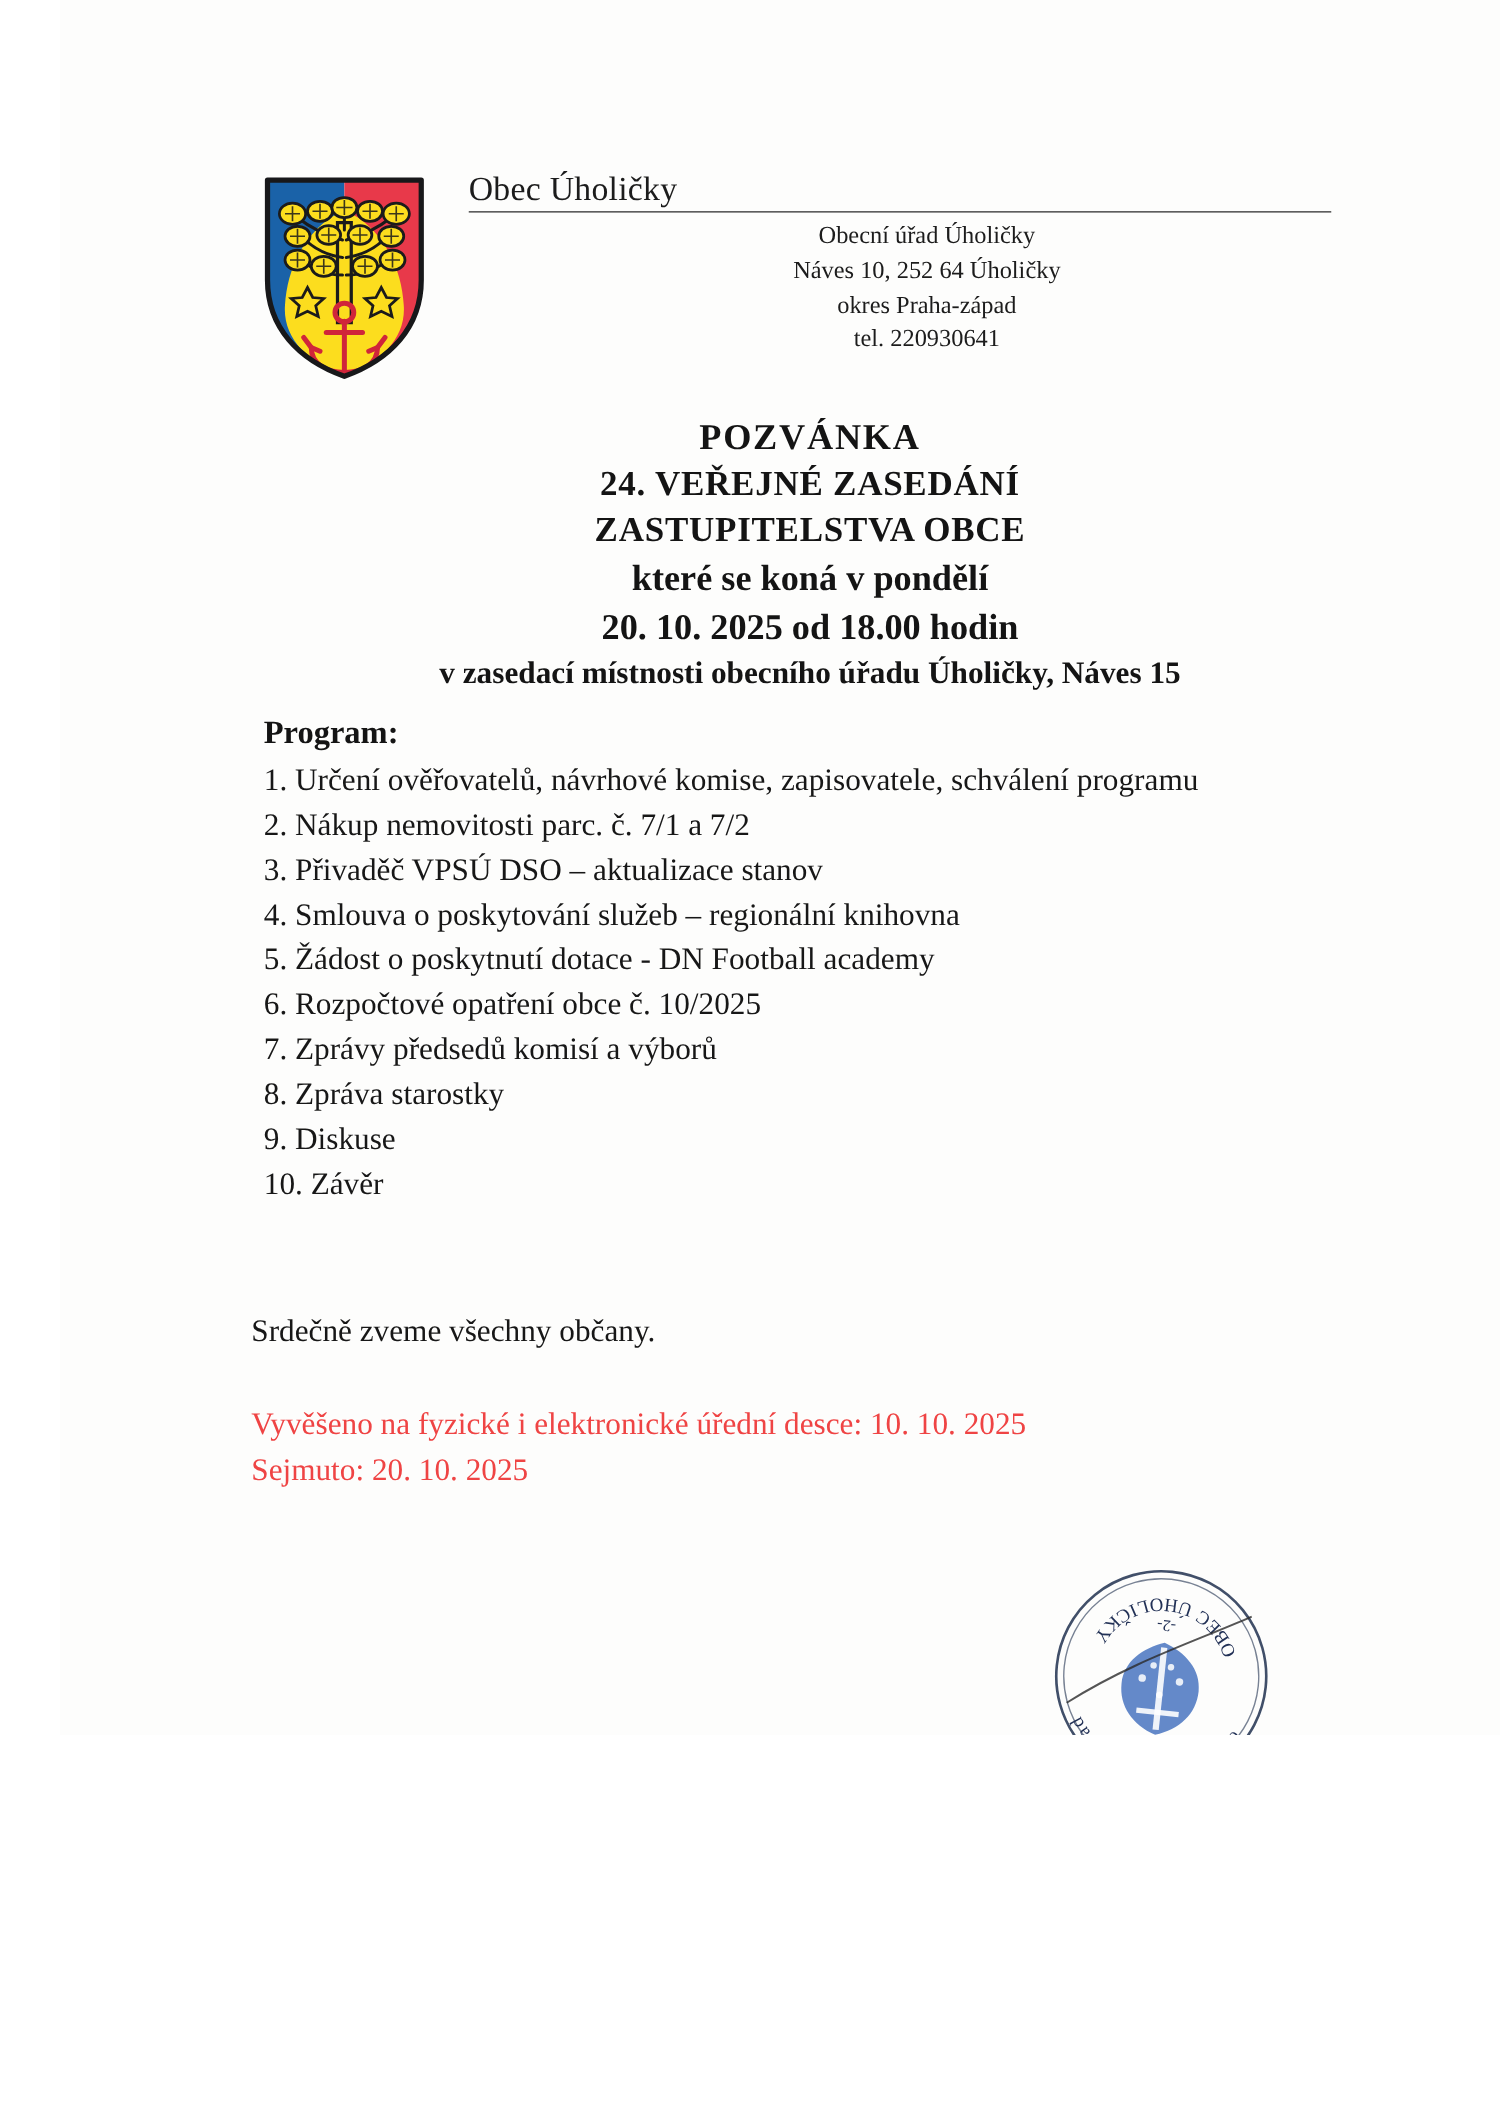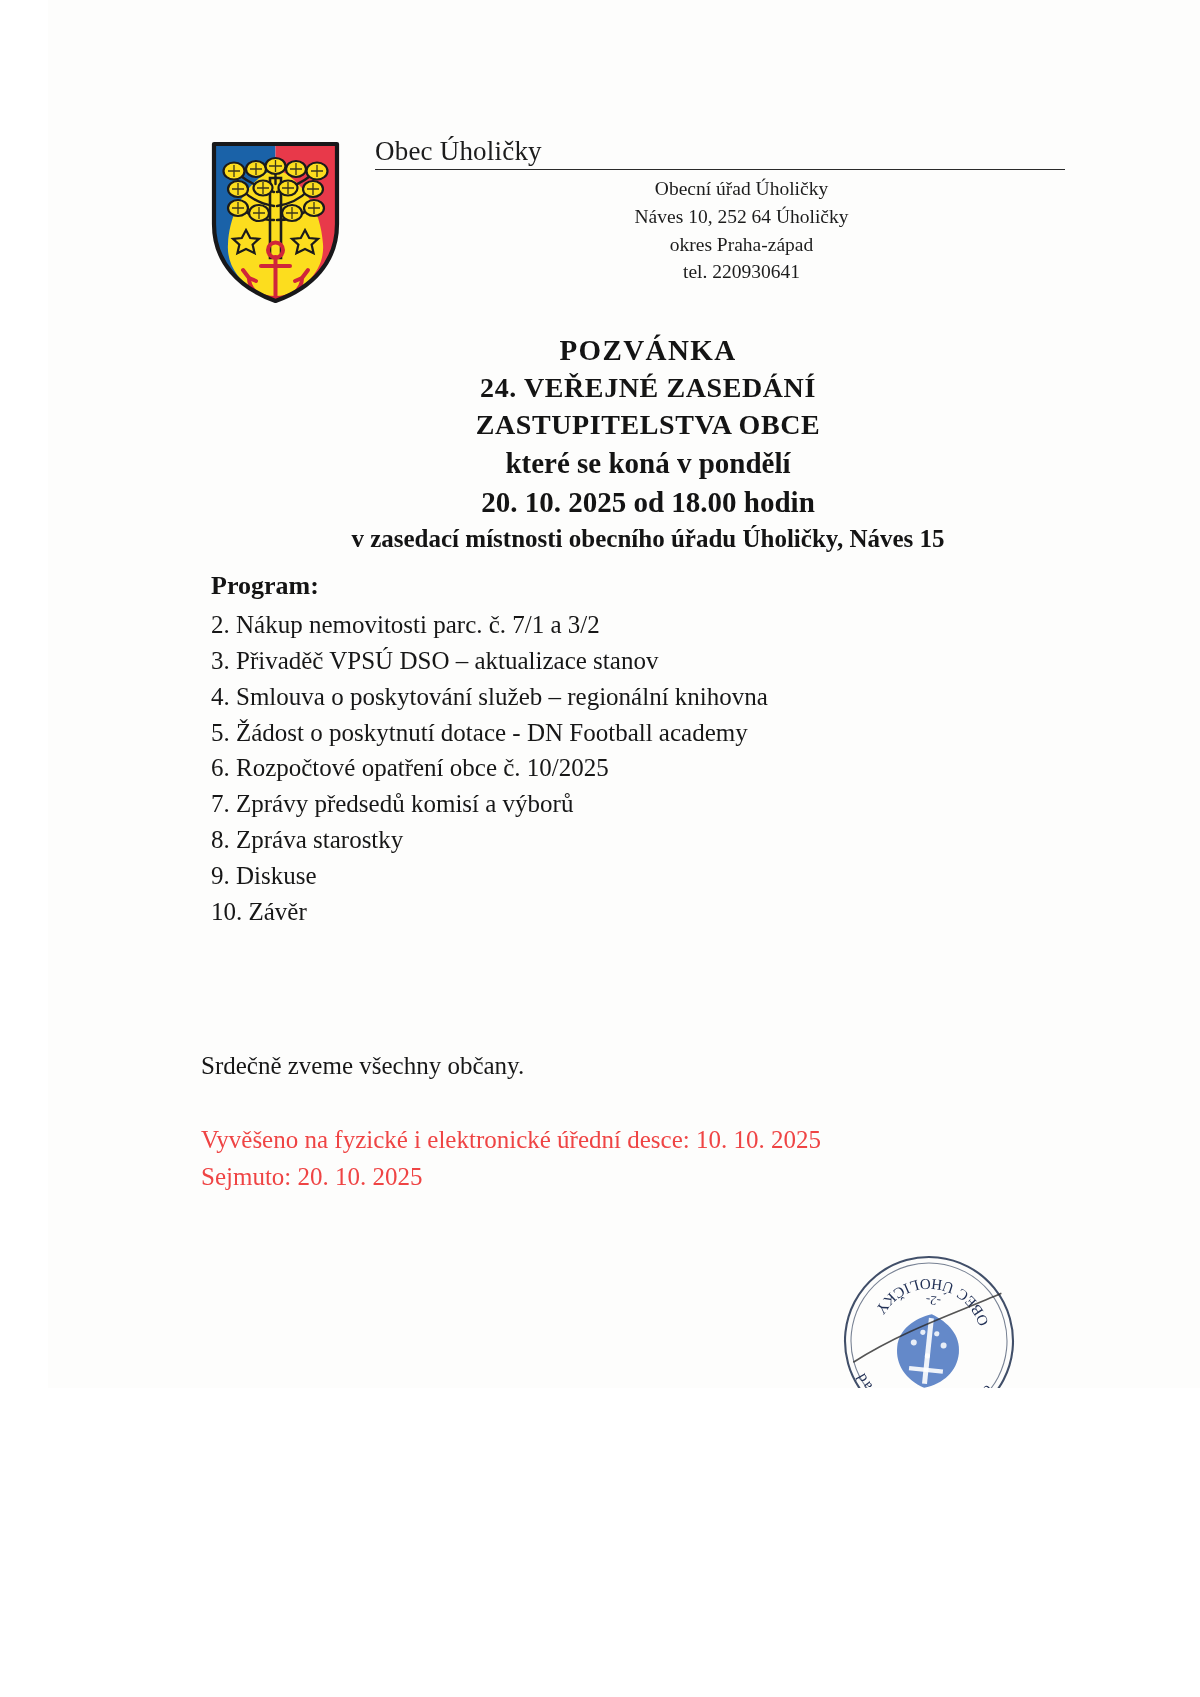--- a/index.html
+++ b/index.html
@@ -255,21 +255,22 @@
     <div class="h-big">24. VEŘEJNÉ ZASEDÁNÍ</div>
     <div class="h-big">ZASTUPITELSTVA OBCE</div>
     <div class="h-mid">které se koná v pondělí</div>
     <div class="h-mid">20. 10. 2025 od 18.00 hodin</div>
     <div class="h-place">v zasedací místnosti obecního úřadu Úholičky, Náves 15</div>
   </div>
 
   <div class="program">
     <div class="program-label">Program:</div>
     <ul class="program-list">
-      <li>2. Nákup nemovitosti parc. č. 7/1 a 3/2</li>
+      <li>1. Určení ověřovatelů, návrhové komise, zapisovatele, schválení programu</li>
+      <li>2. Nákup nemovitosti parc. č. 7/1 a 7/2</li>
       <li>3. Přivaděč VPSÚ DSO – aktualizace stanov</li>
       <li>4. Smlouva o poskytování služeb – regionální knihovna</li>
       <li>5. Žádost o poskytnutí dotace - DN Football academy</li>
       <li>6. Rozpočtové opatření obce č. 10/2025</li>
       <li>7. Zprávy předsedů komisí a výborů</li>
       <li>8. Zpráva starostky</li>
       <li>9. Diskuse</li>
       <li>10. Závěr</li>
     </ul>
   </div>

